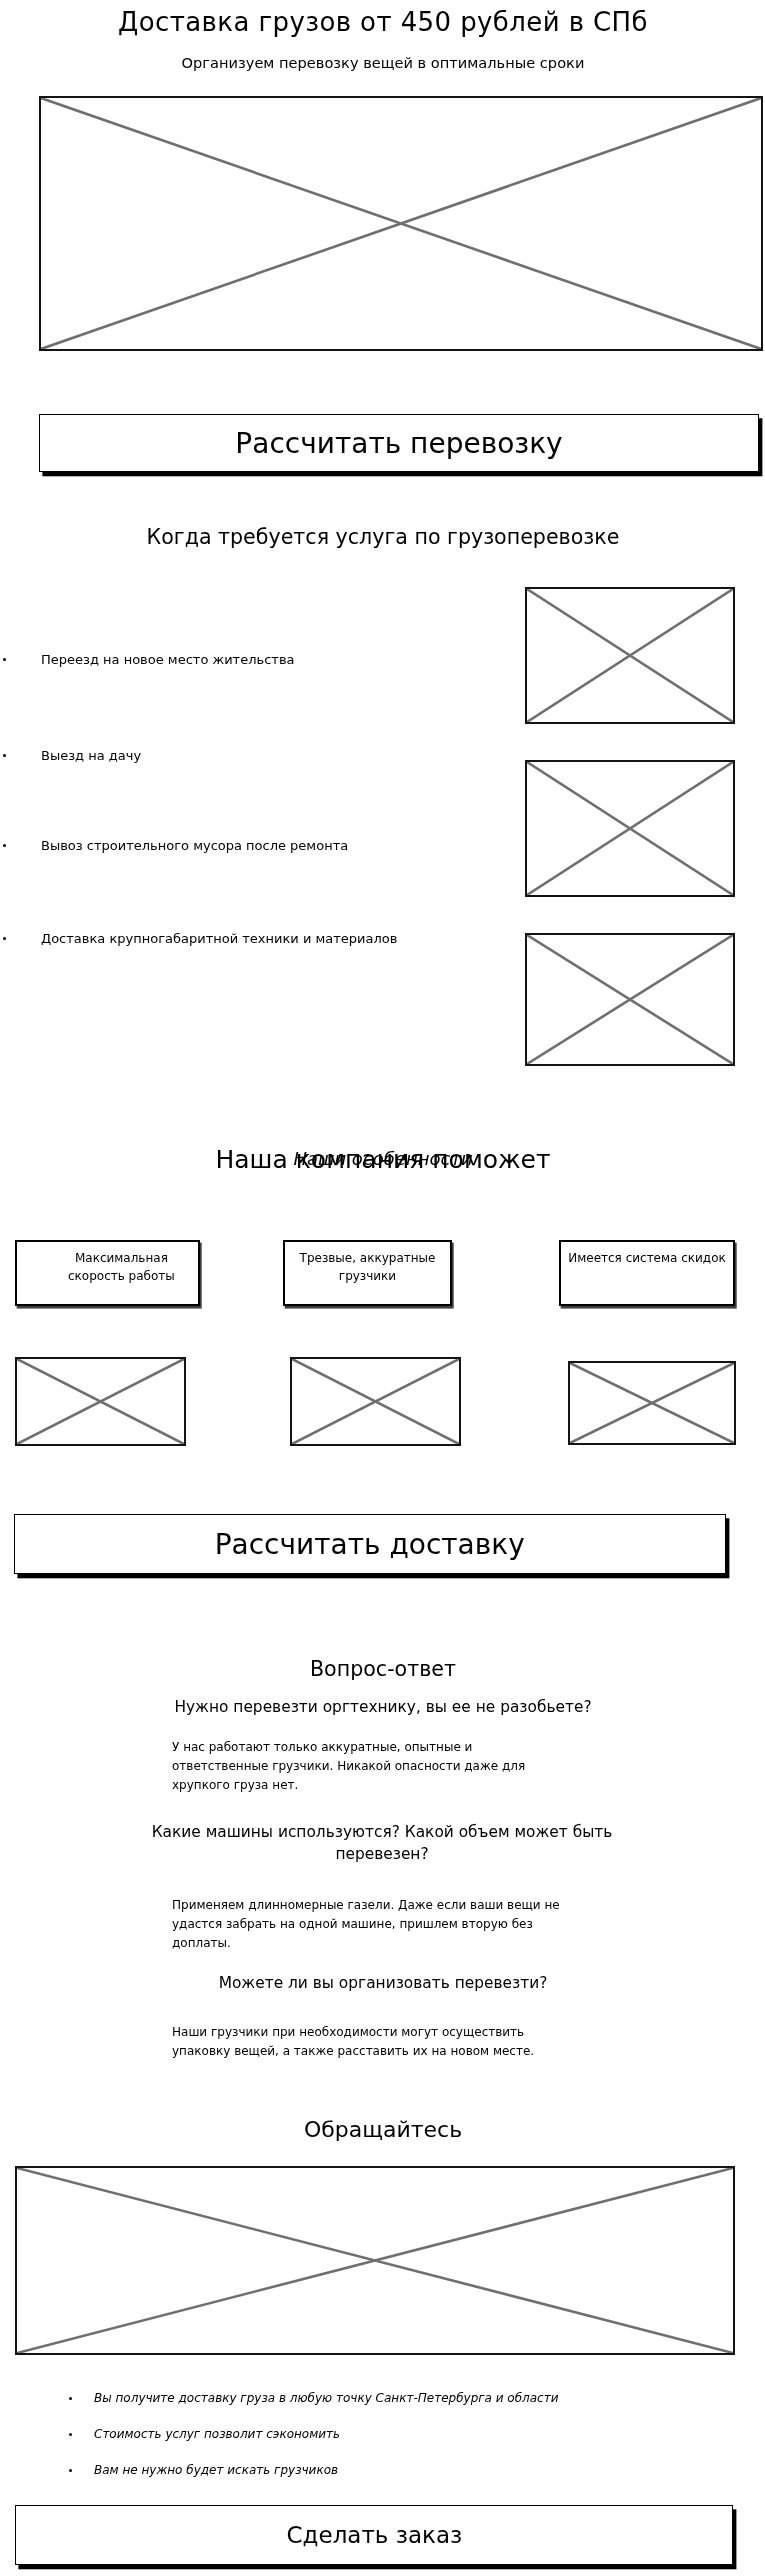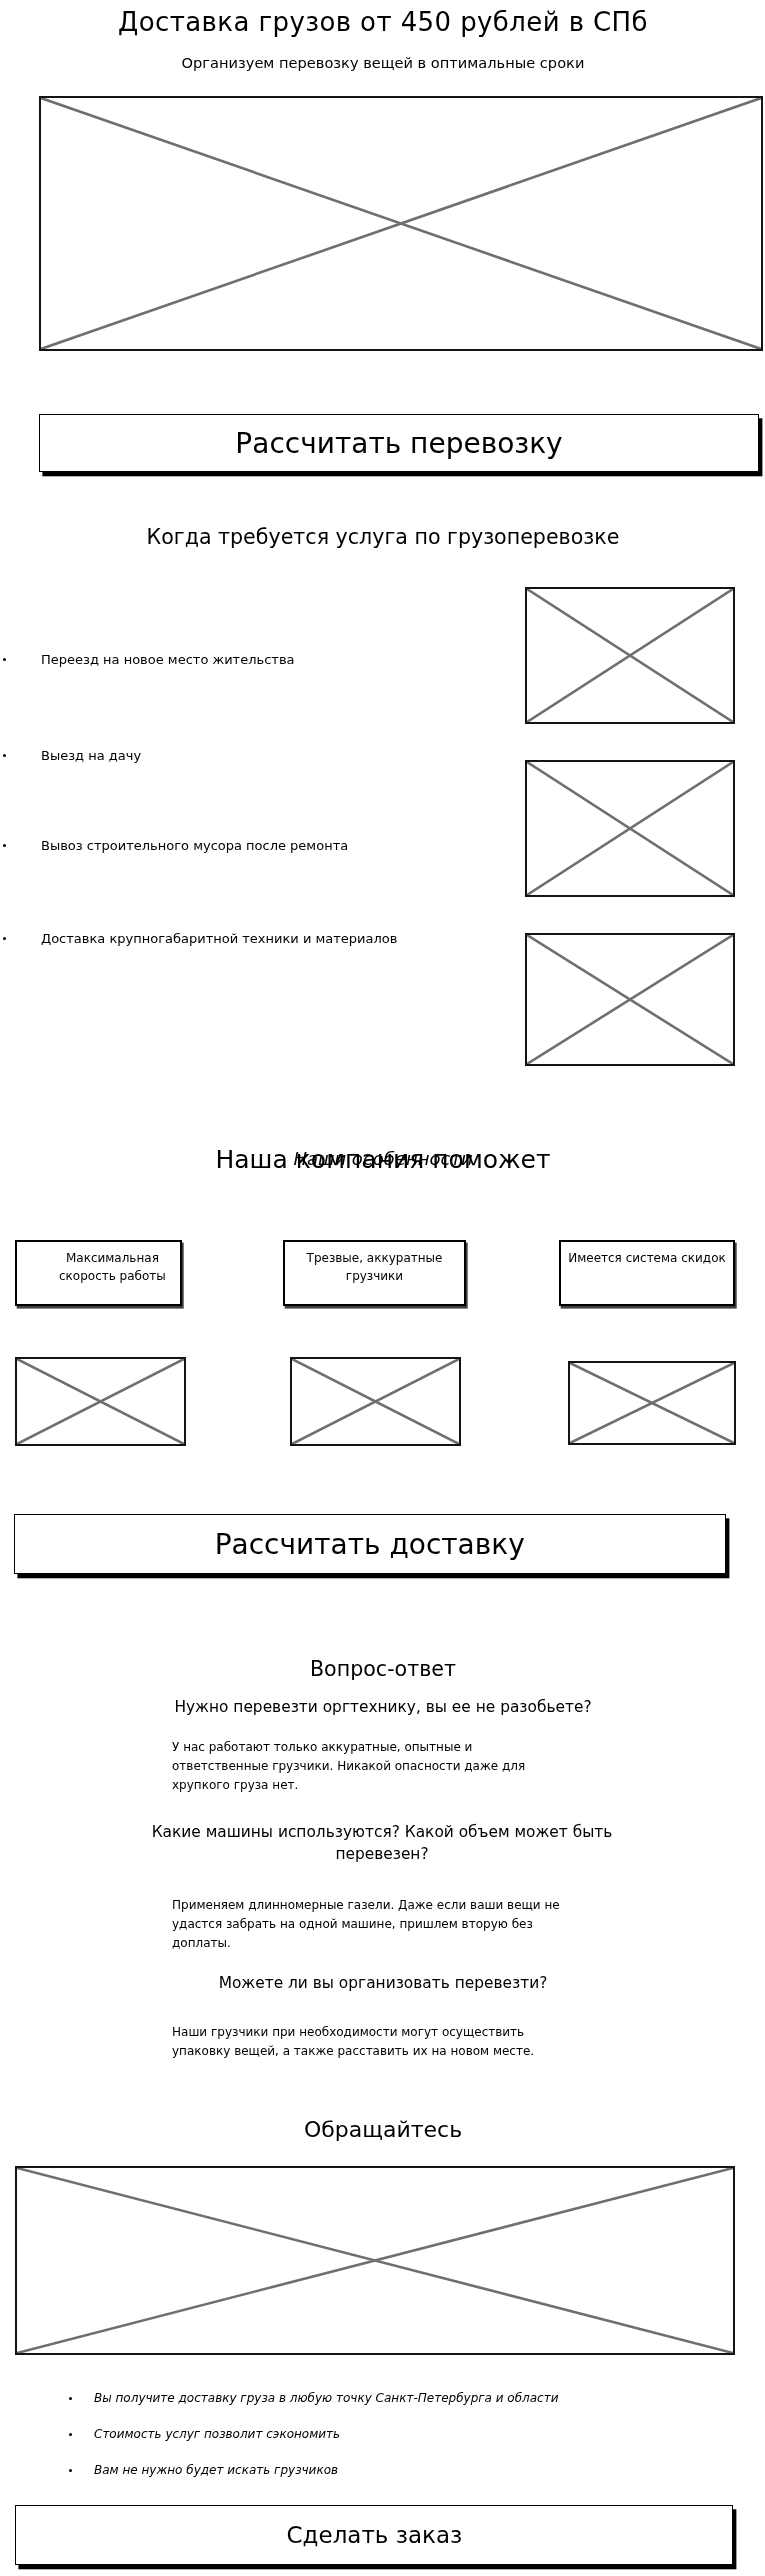--- a/index.html
+++ b/index.html
@@ -43,22 +43,22 @@
   .li-text { position:absolute; left:41px; font-size:13px; white-space:nowrap; }
   .li-dot-0 { left:2.6px; top:658px; }  .li-text-0 { top:652px; }
   .li-dot-1 { left:2.6px; top:754px; }  .li-text-1 { top:748px; }
   .li-dot-2 { left:2.6px; top:844px; }  .li-text-2 { top:838px; }
   .li-dot-3 { left:2.6px; top:937px; } .li-text-3 { top:931px; }
 
   
   .feature-box { position:absolute; top:1240px; height:66px; box-sizing:border-box;
                  border:2.6px solid #000; background:#fff; box-shadow:1.7px 2.6px 0 rgba(0,0,0,0.75);
                  text-align:center; font-size:12px; line-height:18px; padding:6.9px 3.4px 0; }
-  .fb-0 { left:14.6px;  width:167px;padding-left:32px; }
-  .fb-1 { left:283px; width:183px; }
+  .fb-0 { left:14.6px;  width:185px;padding-left:32px; }
+  .fb-1 { left:283px; width:169px; }
   .fb-2 { left:559px; width:176px; }
 
   
   .faq-q { position:absolute; left:0; width:100%; text-align:center; font-size:15.4px; line-height:22px; }
   .faq-q-0 { top:1696px; }
   .faq-q-1 { top:1809px; left:125px; width:514px;margin-top:12px; }
   .faq-q-2 { top:1972px; }
   .faq-a { position:absolute; left:172px; font-size:12px; line-height:19px; }
   .faq-a-0 { top:1738px; width:386px; }
   .faq-a-1 { top:1896px; width:390px; }

